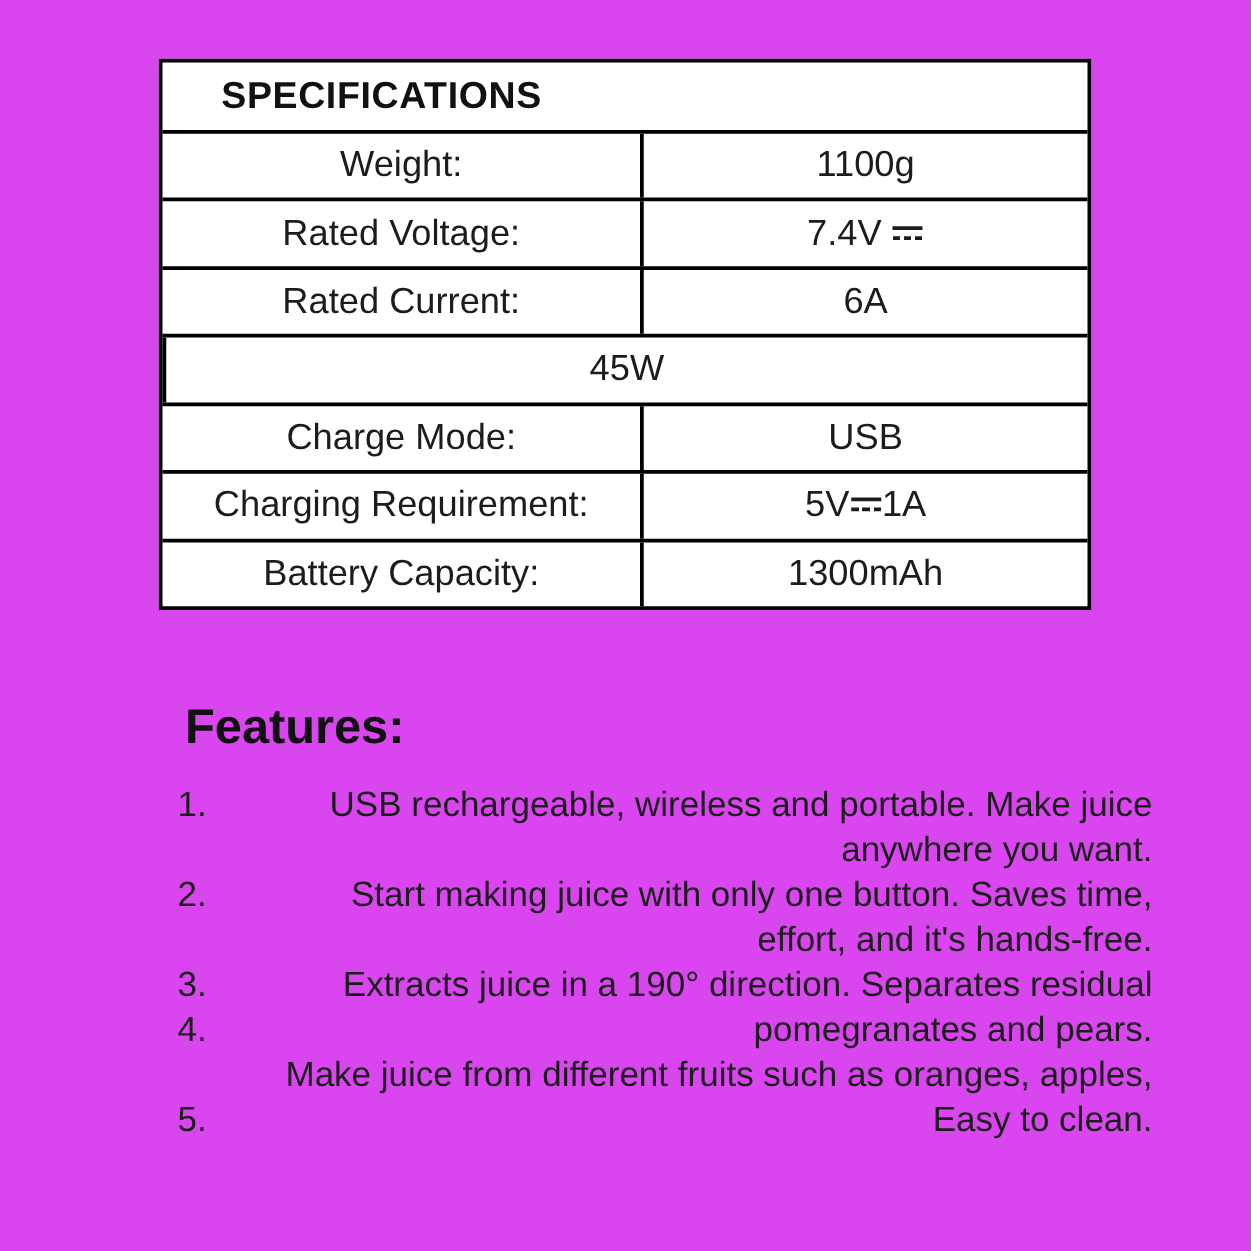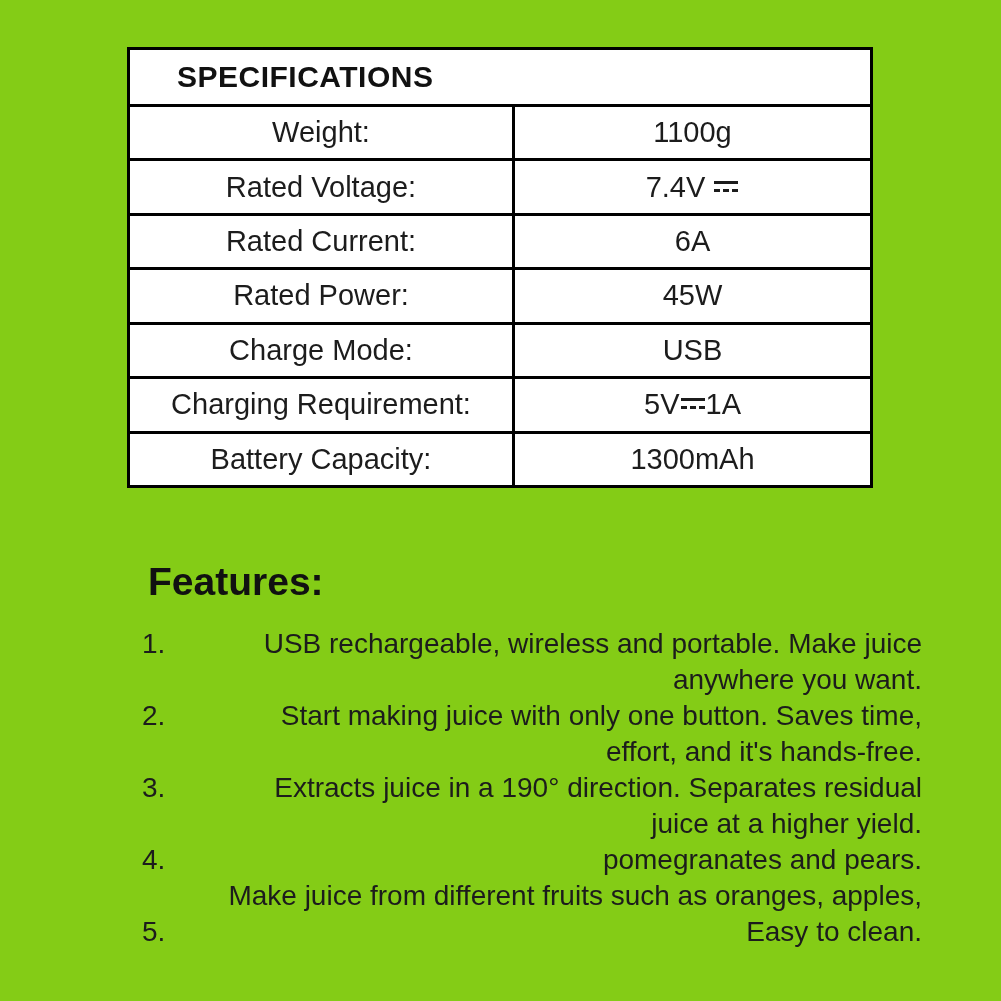--- a/index.html
+++ b/index.html
@@ -1,20 +1,20 @@
 <!DOCTYPE html>
 <html><head>
 <meta charset="utf-8">
 <style>
   html, body { margin: 0; padding: 0; background: #ffffff; }
   .canvas {
     position: relative;
     width: 1001px;
     height: 1001px;
-    background: #84cc16;
+    background: #d946ef;
     font-family: "Liberation Sans", sans-serif;
     color: #1c1c1c;
     overflow: hidden;
   }
 
   
   .spec-table {
     position: absolute;
     left: 127px;
     top: 47px;
@@ -126,21 +126,20 @@
             <span class="value-inner">7.4V <span class="dc"><span class="dc-solid" style="display: block;"></span><span class="dc-dash" style="display: block;"></span></span></span>
           </div>
         </div>
         <div class="spec-row">
           <div class="spec-label">Rated Current:</div>
           <div class="spec-value">
             <span class="value-inner">6A</span>
           </div>
         </div>
         <div class="spec-row">
-          <div class="spec-label">Rated Power:</div>
           <div class="spec-value">
             <span class="value-inner">45W</span>
           </div>
         </div>
         <div class="spec-row">
           <div class="spec-label">Charge Mode:</div>
           <div class="spec-value">
             <span class="value-inner">USB</span>
           </div>
         </div>
@@ -173,21 +172,20 @@
         <div class="feat-num">2.</div>
         <div class="feat-body">
           <div class="feat-line">Start making juice with only one button. Saves time,</div>
           <div class="feat-line">effort, and it's hands-free.</div>
         </div>
       </div>
       <div class="feat-item">
         <div class="feat-num">3.</div>
         <div class="feat-body">
           <div class="feat-line">Extracts juice in a 190° direction. Separates residual</div>
-          <div class="feat-line">juice at a higher yield.</div>
         </div>
       </div>
       <div class="feat-item">
         <div class="feat-num">4.</div>
         <div class="feat-body">
           <div class="feat-line">pomegranates and pears.</div>
           <div class="feat-line">Make juice from different fruits such as oranges, apples,</div>
         </div>
       </div>
       <div class="feat-item">

